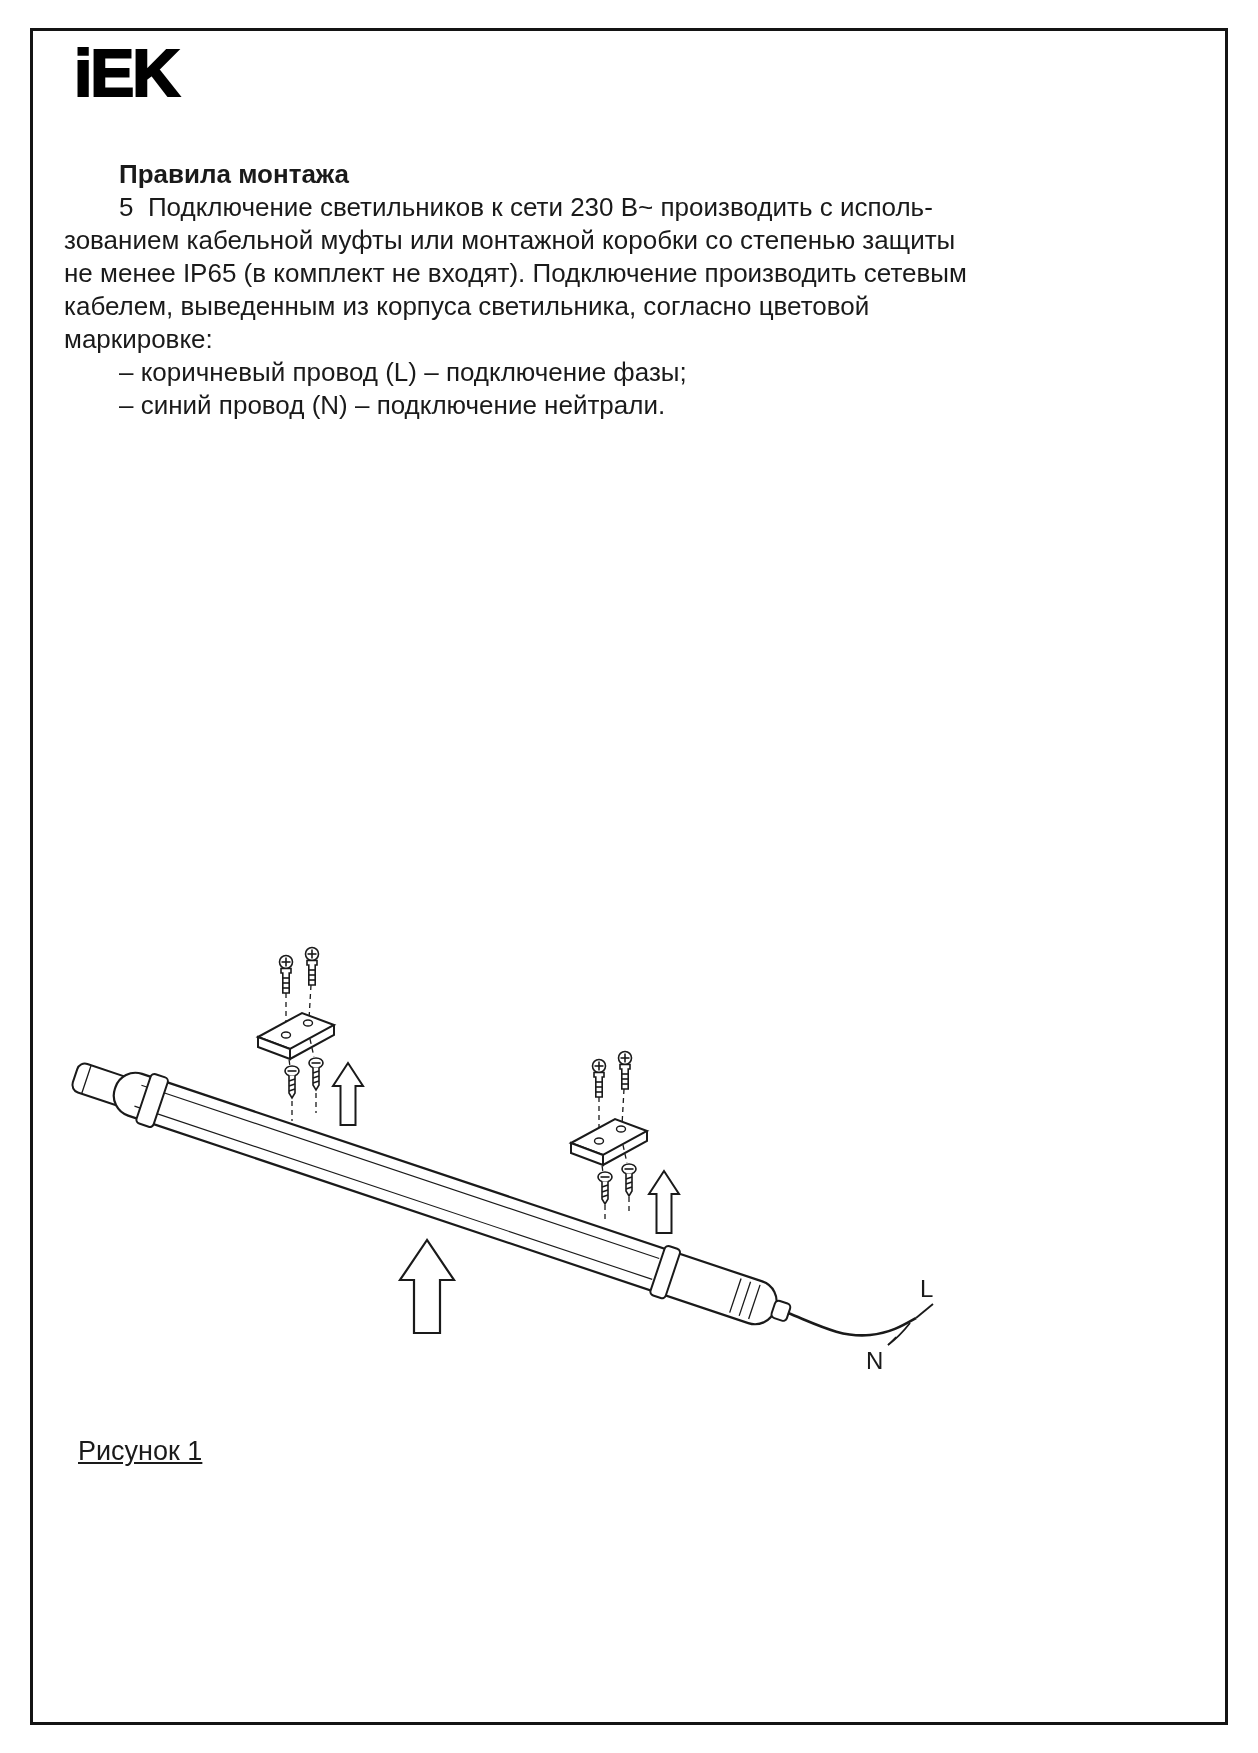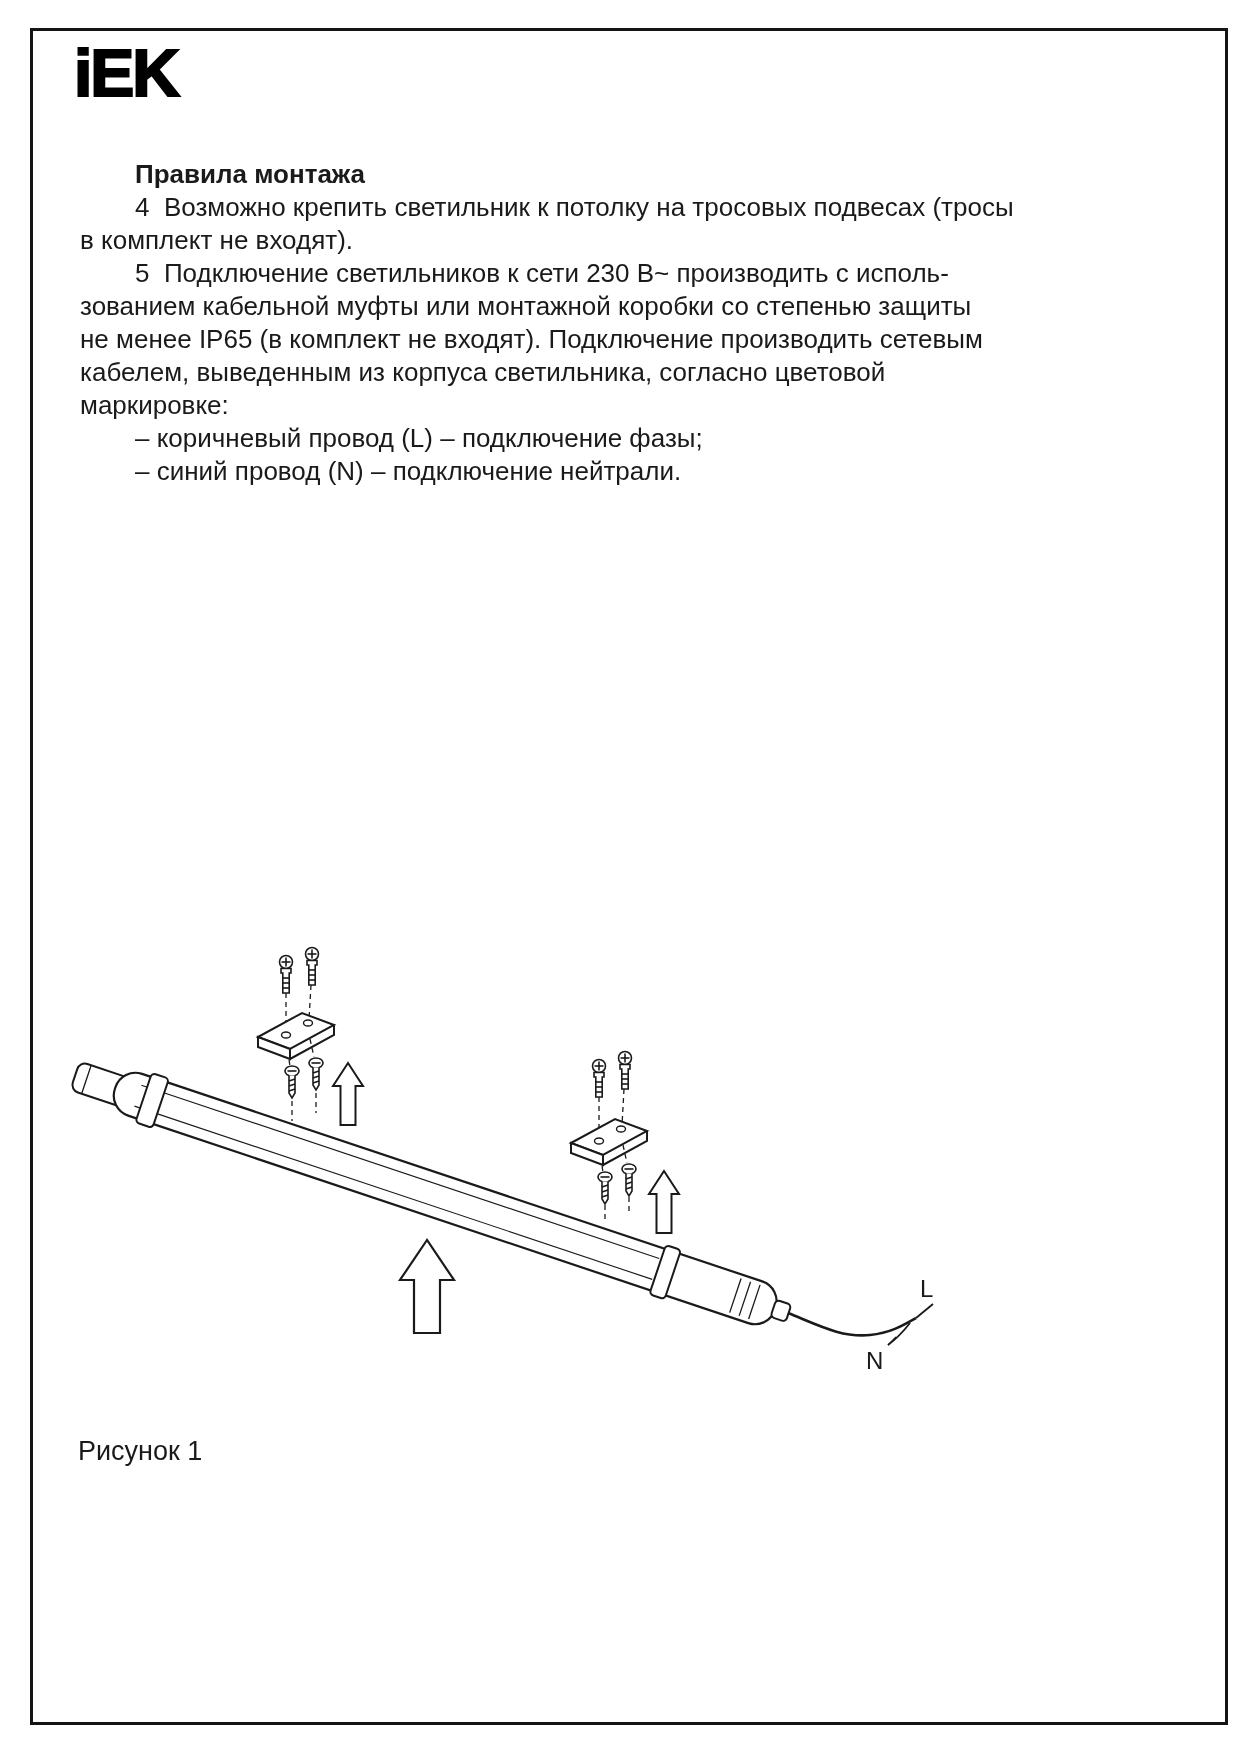--- a/index.html
+++ b/index.html
@@ -23,21 +23,21 @@
     left: 74px; top: 40px;
     font-size: 66px;
     font-weight: bold;
     letter-spacing: -2px;
     -webkit-text-stroke: 2.2px #000000;
     color: #000000;
     line-height: 1;
   }
   .content {
     position: absolute;
-    left: 80px; top: 158px;
+    left: 64px; top: 158px;
     width: 1000px;
     font-size: 26px;
     line-height: 33px;
   }
   .content p {
     margin: 0;
     white-space: pre-line;
     text-indent: 55px;
   }
   .content p.heading {
@@ -50,35 +50,34 @@
   .figure text {
     font-family: "Liberation Sans", sans-serif;
     font-size: 24px;
     fill: #1a1a1a;
     stroke: none;
   }
   .caption {
     position: absolute;
     left: 78px; top: 1436px;
     font-size: 27px;
+    text-decoration: underline;
   }
 </style>
 </head>
 <body>
 
 <div class="page">
 
   <div class="page-border"></div>
 
   <div class="logo">iEK</div>
 
   <div class="content">
     <p class="heading">Правила монтажа</p>
-    <p>4&nbsp; Возможно крепить светильник к потолку на тросовых подвесах (тросы
-в комплект не входят).</p>
     <p>5&nbsp; Подключение светильников к сети 230 В~ производить с исполь-
 зованием кабельной муфты или монтажной коробки со степенью защиты
 не менее IP65 (в комплект не входят). Подключение производить сетевым
 кабелем, выведенным из корпуса светильника, согласно цветовой
 маркировке:</p>
     <p>– коричневый провод (L) – подключение фазы;</p>
     <p>– синий провод (N) – подключение нейтрали.</p>
   </div>
 
   <svg class="figure" width="890" height="470" viewBox="0 0 890 470">

